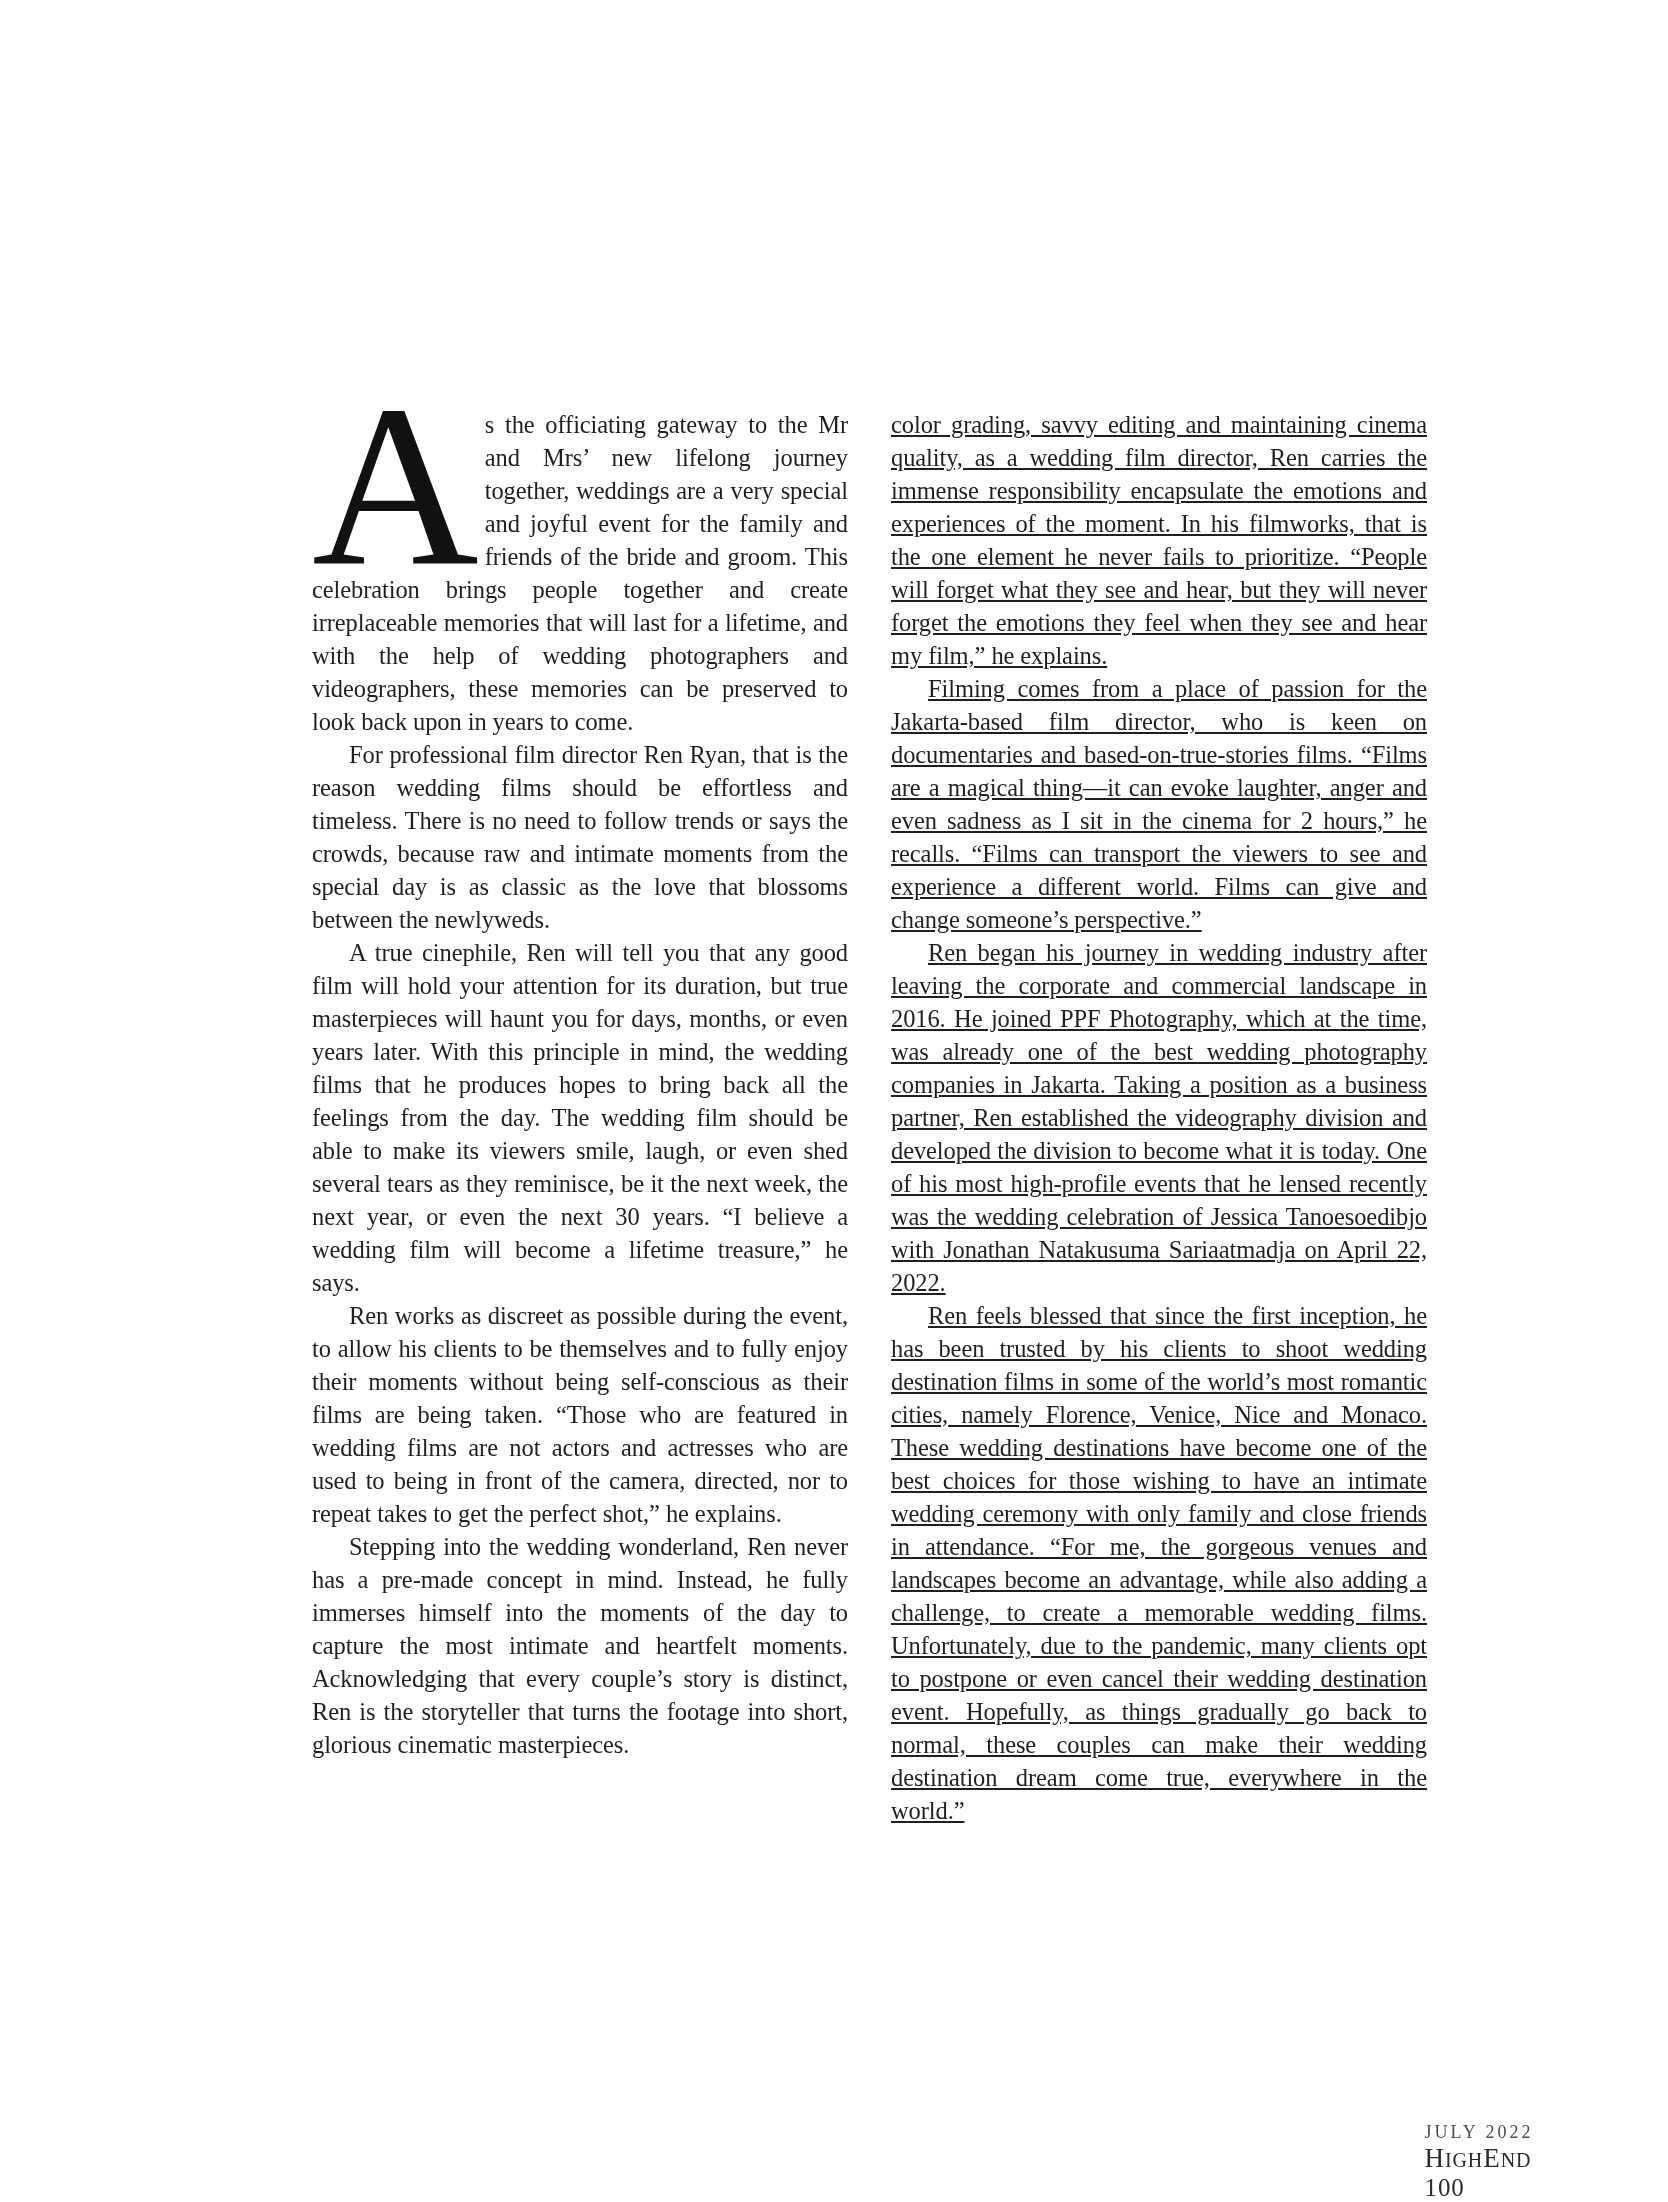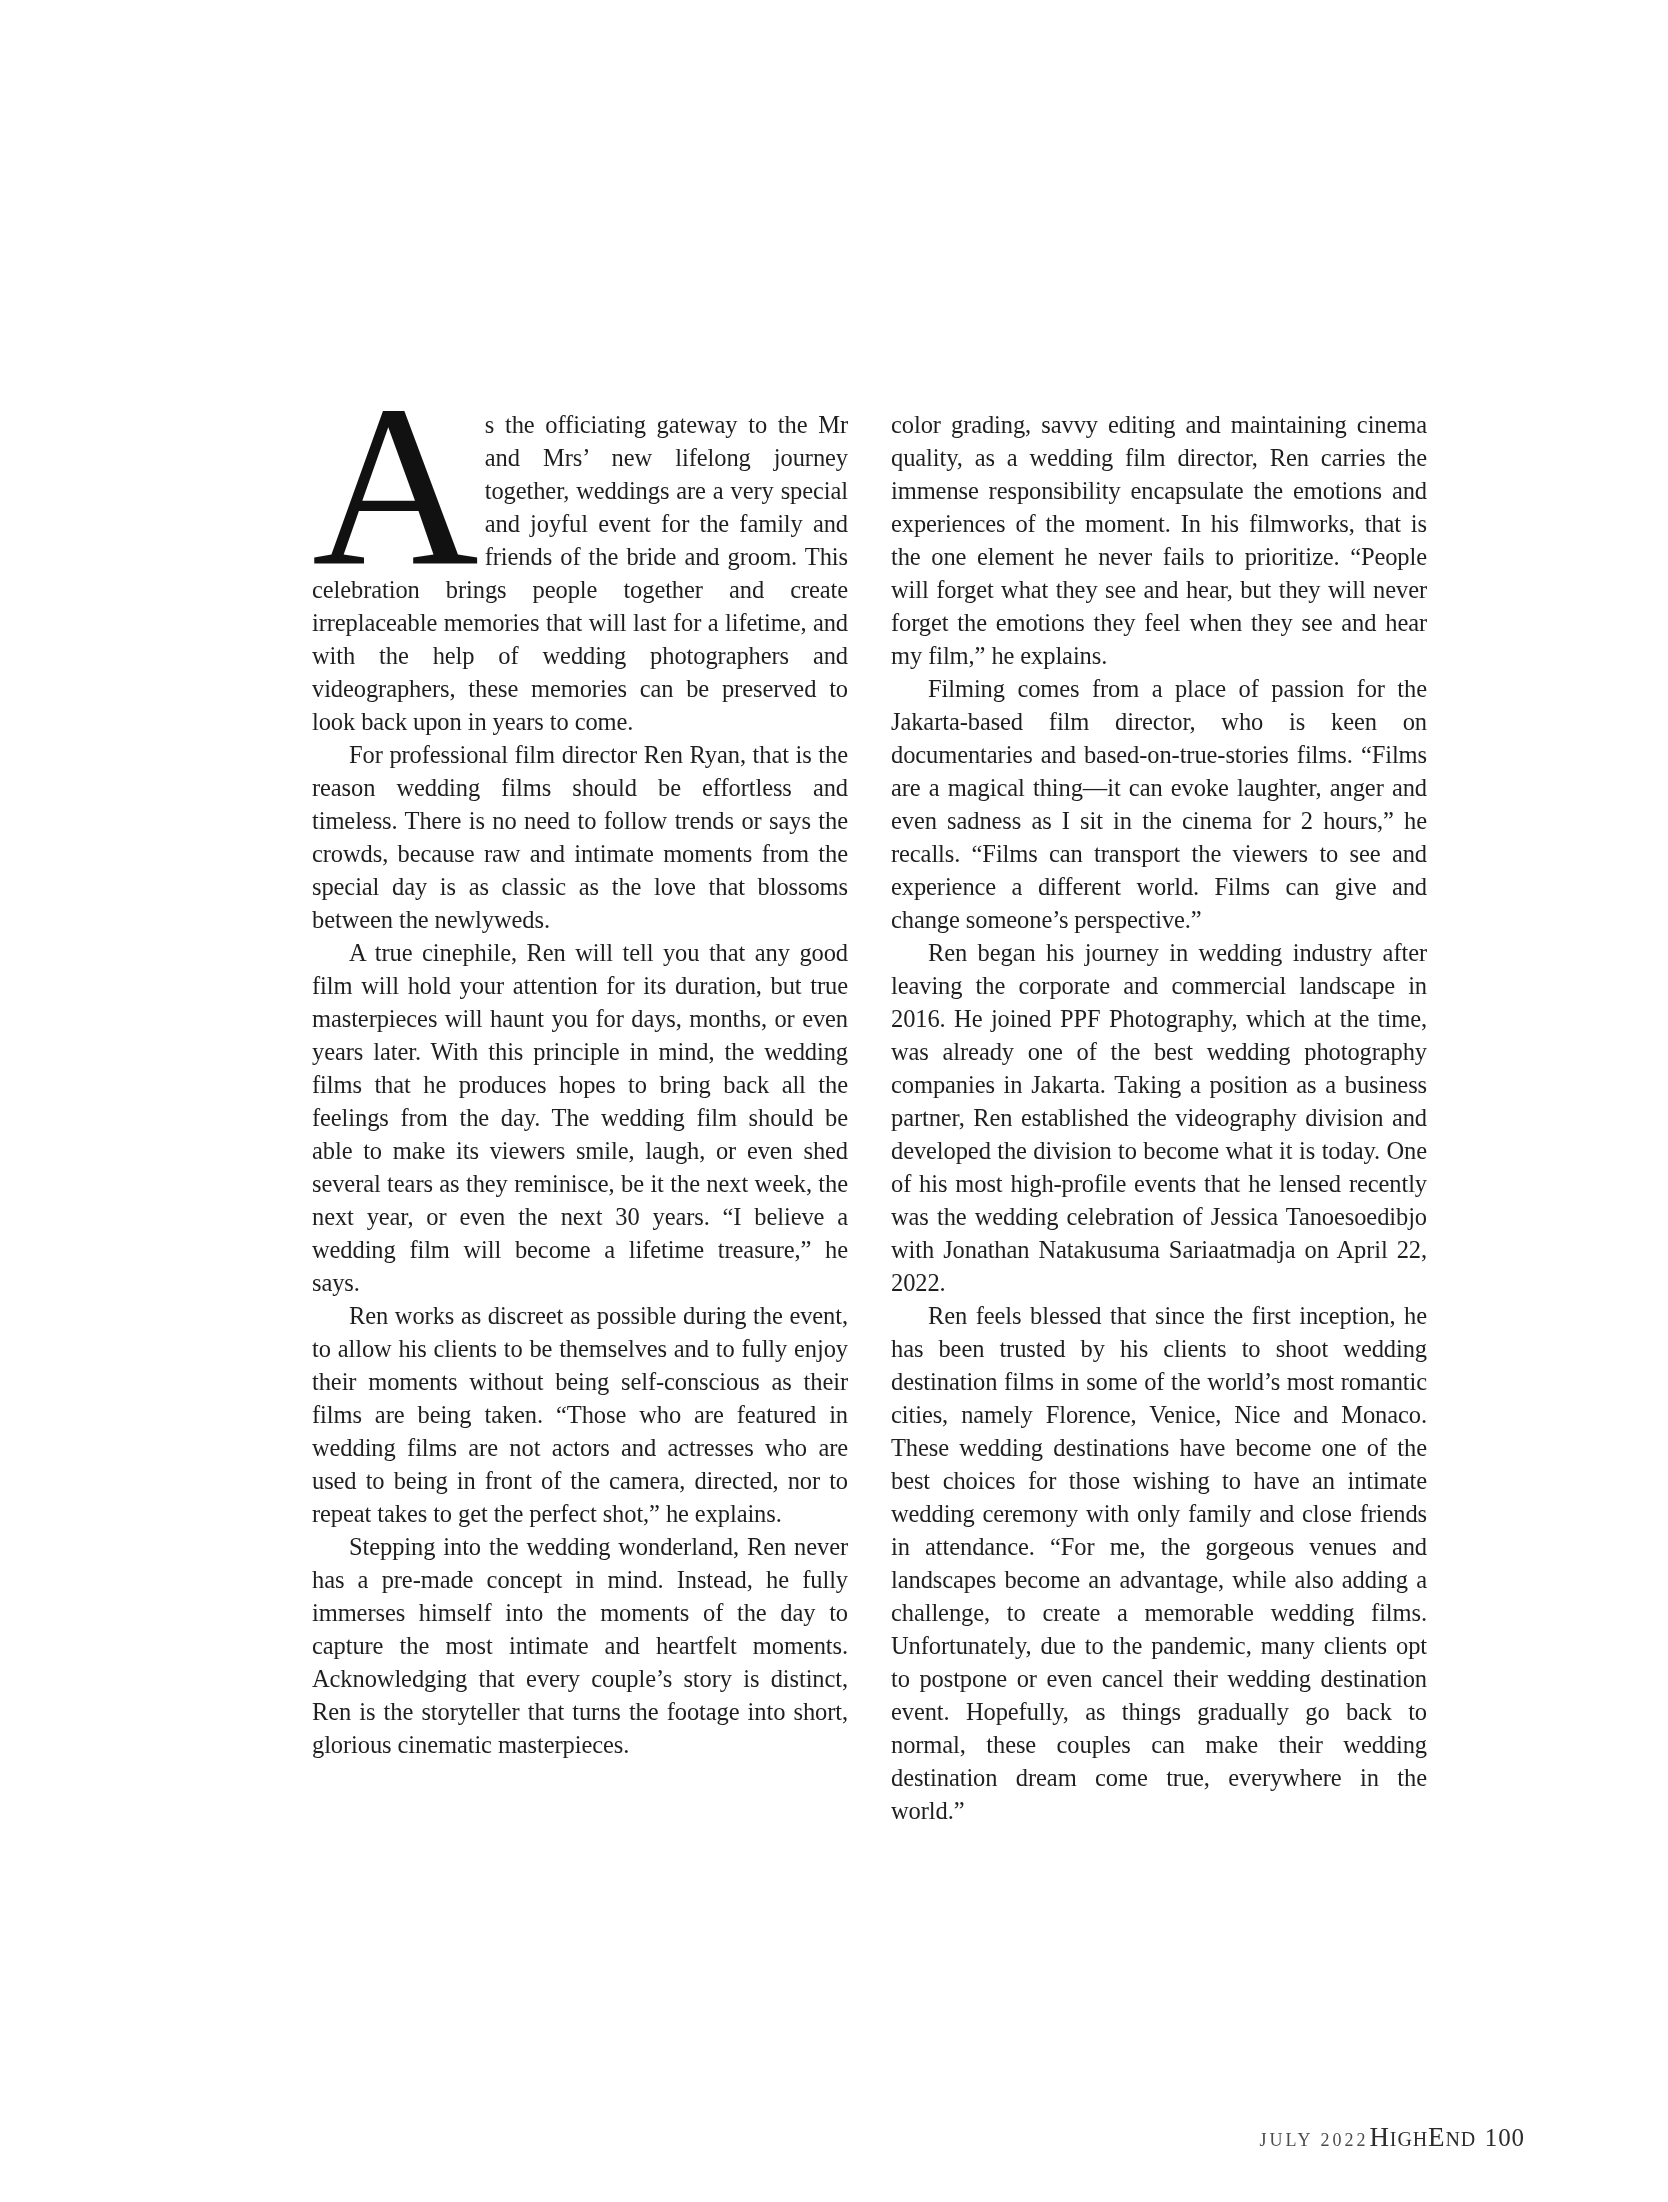--- a/index.html
+++ b/index.html
@@ -19,21 +19,21 @@
     position: absolute;
     top: 408px;
     width: 536px;
     font-size: 24.5px;
     line-height: 33px;
     color: #1f1f1f;
     text-align: justify;
     letter-spacing: -0.1px;
   }
   .column.left  { left: 312px; }
-  .column.right { left: 891px; }
+  .column.right { left: 891px; text-decoration: underline; }
   .column p {
     margin: 0;
     padding: 0;
   }
   .column p.indent {
     text-indent: 37px;
   }
   .dropcap {
     float: left;
     font-size: 231px;
@@ -45,20 +45,21 @@
     font-family: "Liberation Serif", serif;
   }
   .footer {
     position: absolute;
     top: 2122px;
     right: 143px;
     display: flex;
     align-items: baseline;
     white-space: nowrap;
     color: #2b2b2b;
+    flex-direction: column;
   }
   .f-issue {
     font-size: 18px;
     letter-spacing: 3px;
     color: #4b4b4b;
   }
   .f-mag {
     margin-left: 1px;
     letter-spacing: 0.9px;
   }

